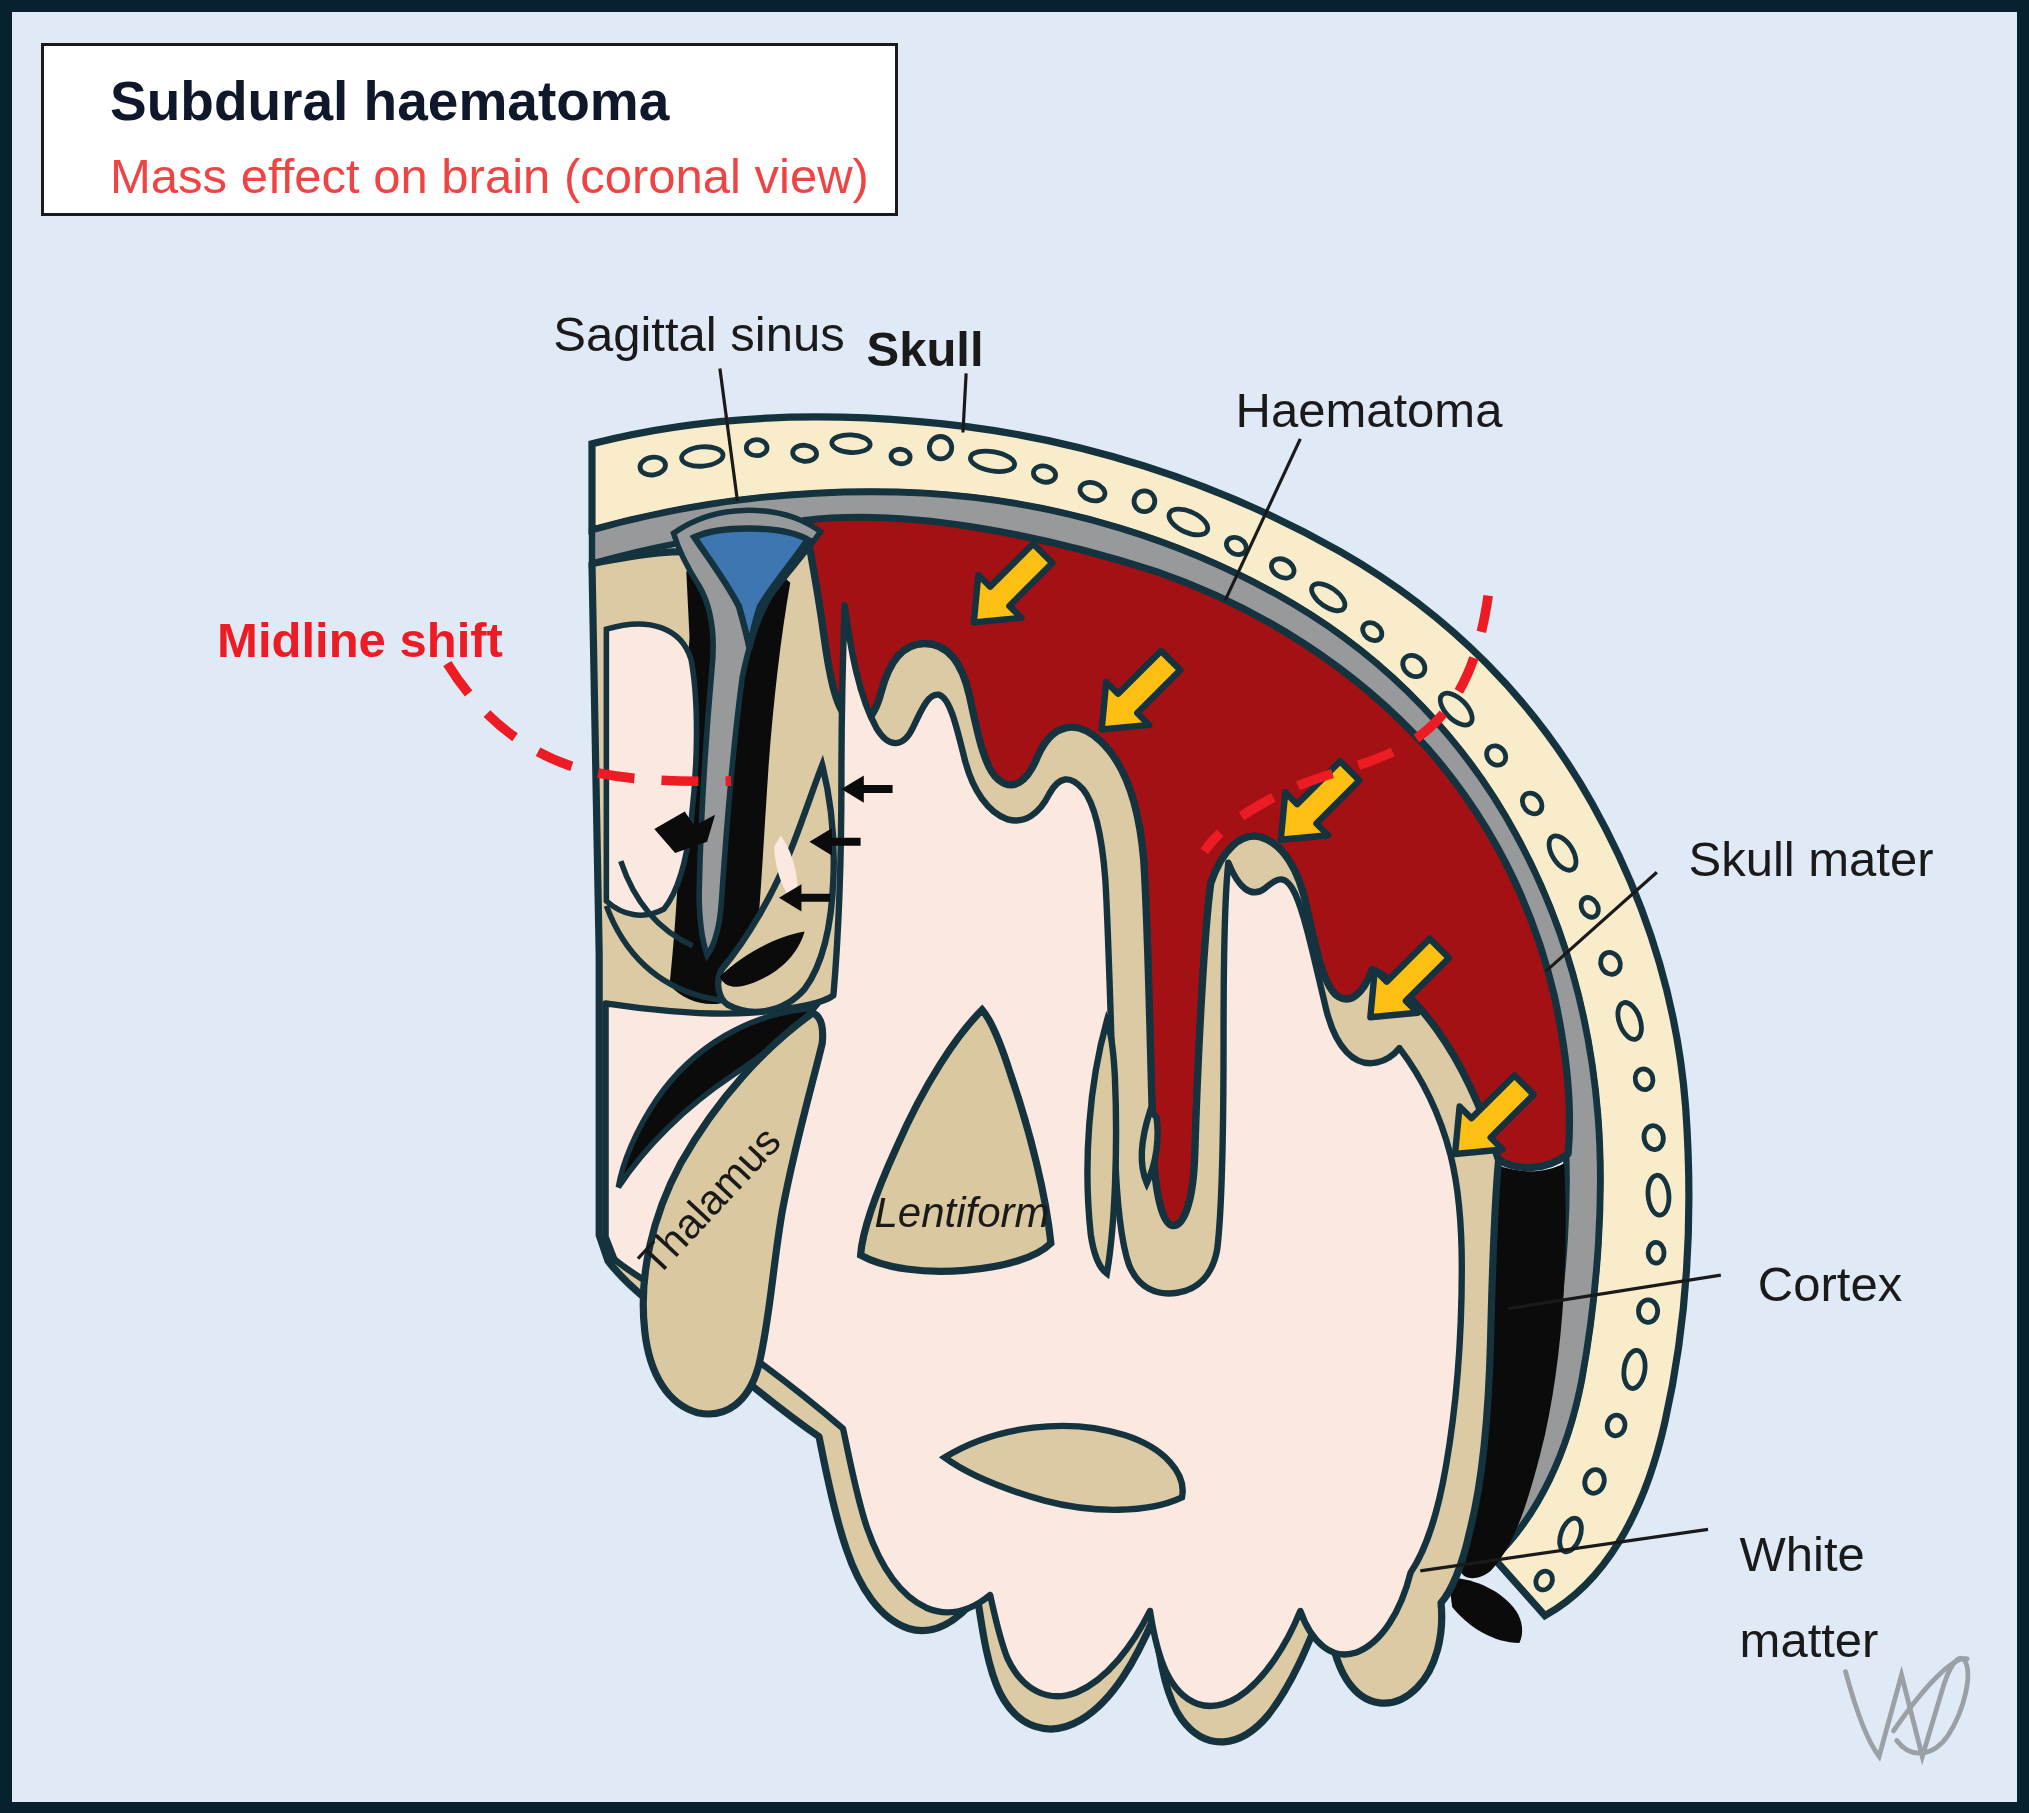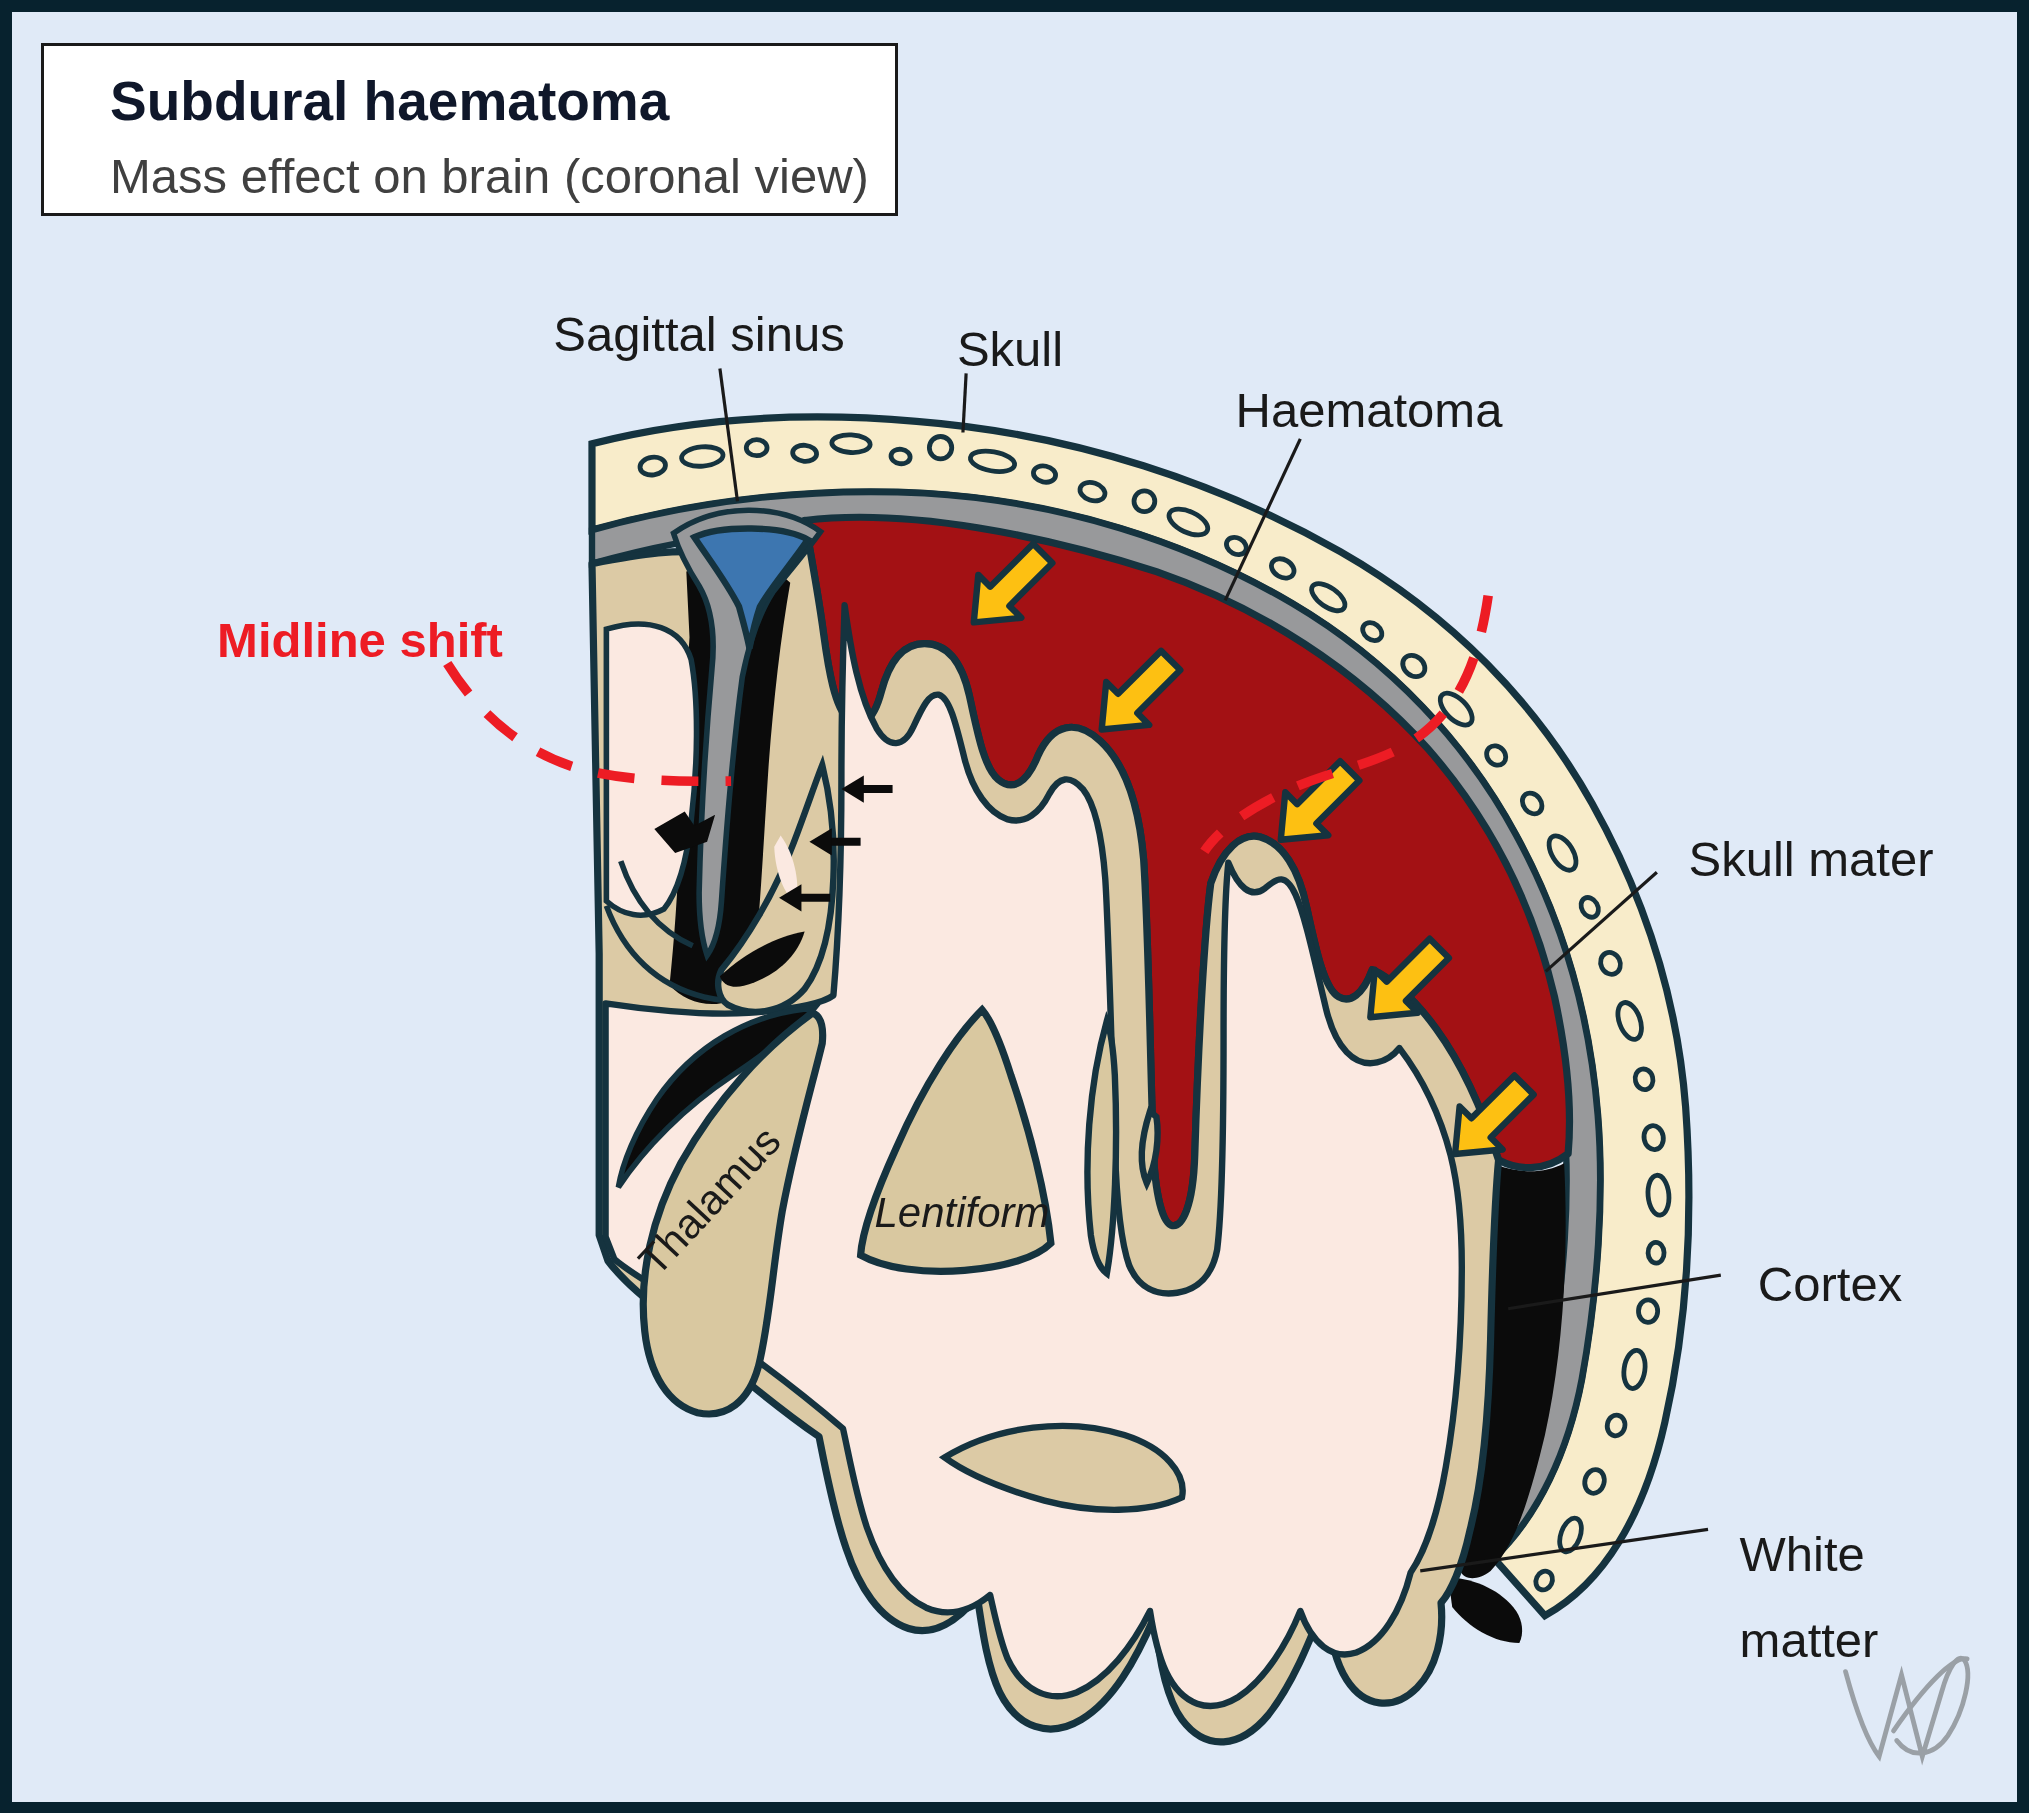--- a/index.html
+++ b/index.html
@@ -27,21 +27,21 @@
   .label.two-line{text-align:left;line-height:1.75;}
   .title-box{
     position:absolute;left:29px;top:31px;
     width:857px;height:173px;
     background:#ffffff;
     border:3.2px solid #1a1a1a;
     box-sizing:border-box;
     padding:23px 0 0 66px;
   }
   .title-box .heading{font-size:55px;font-weight:bold;color:#0f172a;margin:0 0 14.6px 0;}
-  .title-box .subtitle{font-size:49px;color:#404040;margin:0;}
+  .title-box .subtitle{font-size:49px;color:#ef4444;margin:0;}
 </style>
 </head>
 <body>
 
 <div class="stage">
 <svg viewBox="0 0 2505 2239">
 
   <g>
     <path fill="#f8ecca" stroke="#15333f" stroke-width="9" d="
       M 724,540
@@ -394,21 +394,21 @@
     <path d="M 2352,2150 C 2392,2092 2428,2056 2444,2060"></path>
   </g>
 </svg>
 
   <div class="title-box">
     <p class="heading">Subdural haematoma</p>
     <p class="subtitle">Mass effect on brain (coronal view)</p>
   </div>
 
   <div class="label" style="left:687px;top:322px;">Sagittal sinus</div>
-  <div class="label" style="left:998px;top:337px;">Skull</div>
+  <div class="label" style="left:913px;top:337px;font-weight:bold;">Skull</div>
   <div class="label" style="left:1357px;top:398px;">Haematoma</div>
   <div class="label red" style="left:348px;top:628px;">Midline shift</div>
   <div class="label" style="left:1799px;top:847px;">Skull mater</div>
   <div class="label" style="left:1818px;top:1272px;">Cortex</div>
   <div class="label two-line" style="left:1797px;top:1586px;">
     <div>White</div>
     <div>matter</div>
   </div>
   <div class="label rotated" style="left:698px;top:1189px;">Thalamus</div>
   <div class="label small" style="left:950px;top:1201px;font-style:italic;">Lentiform</div>

